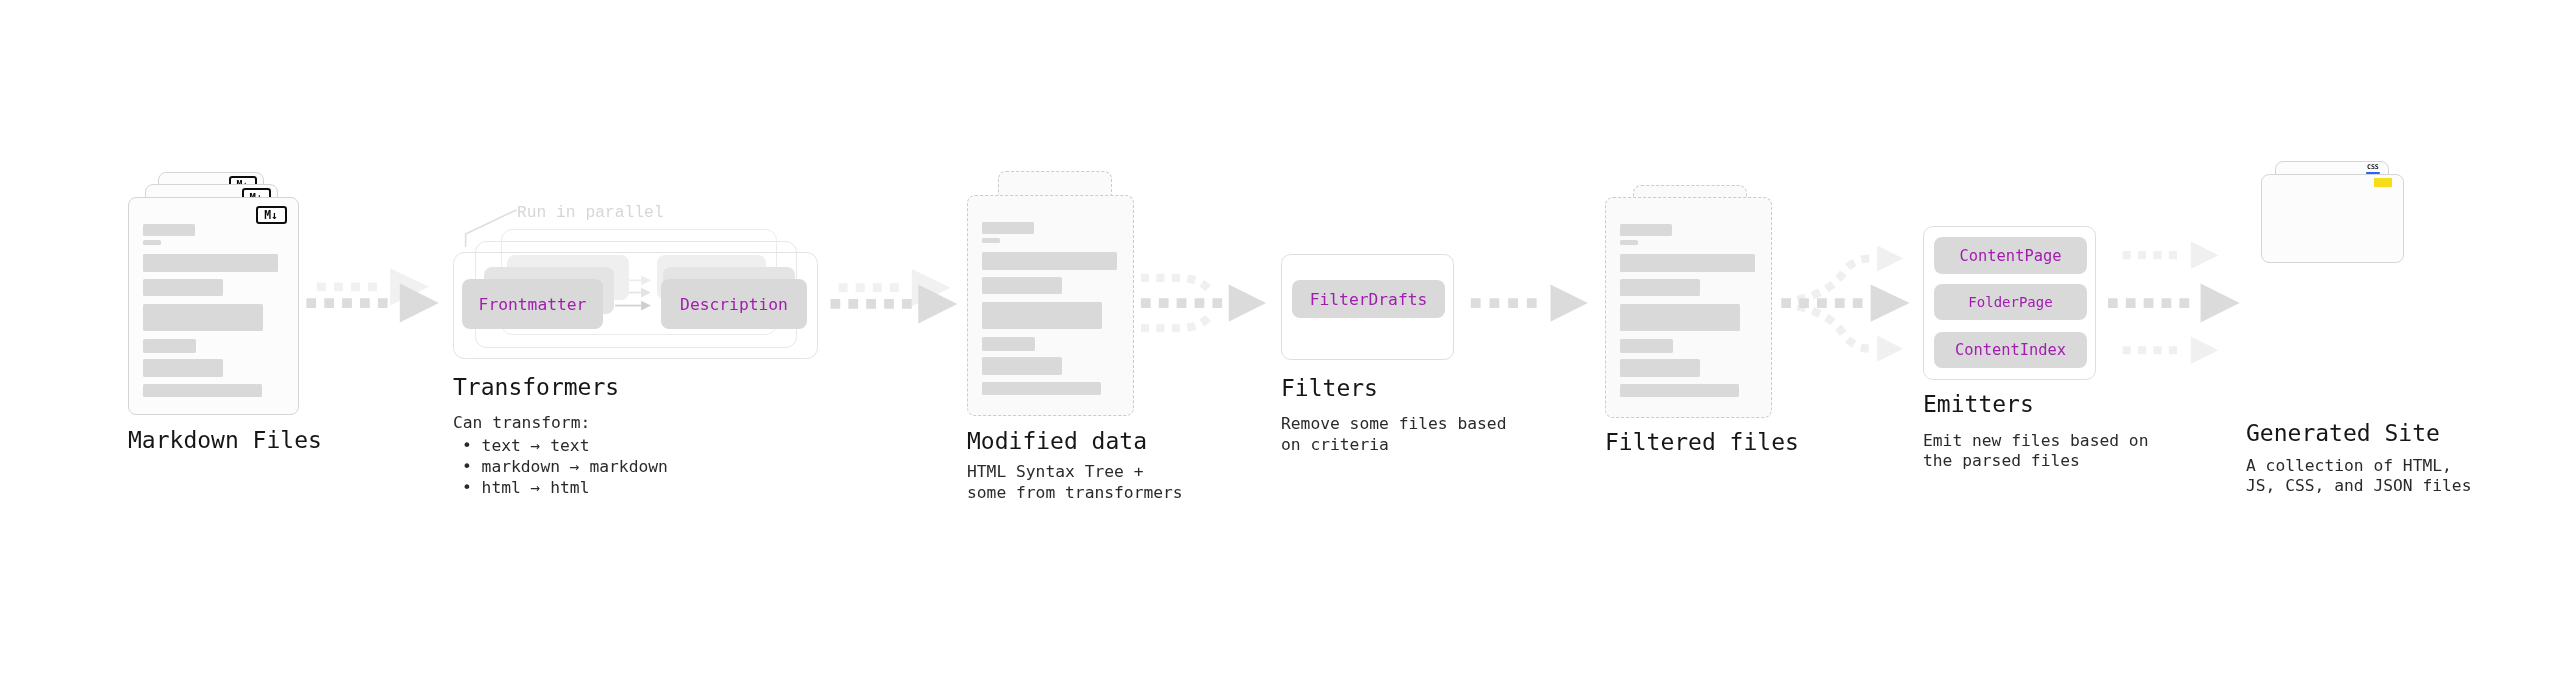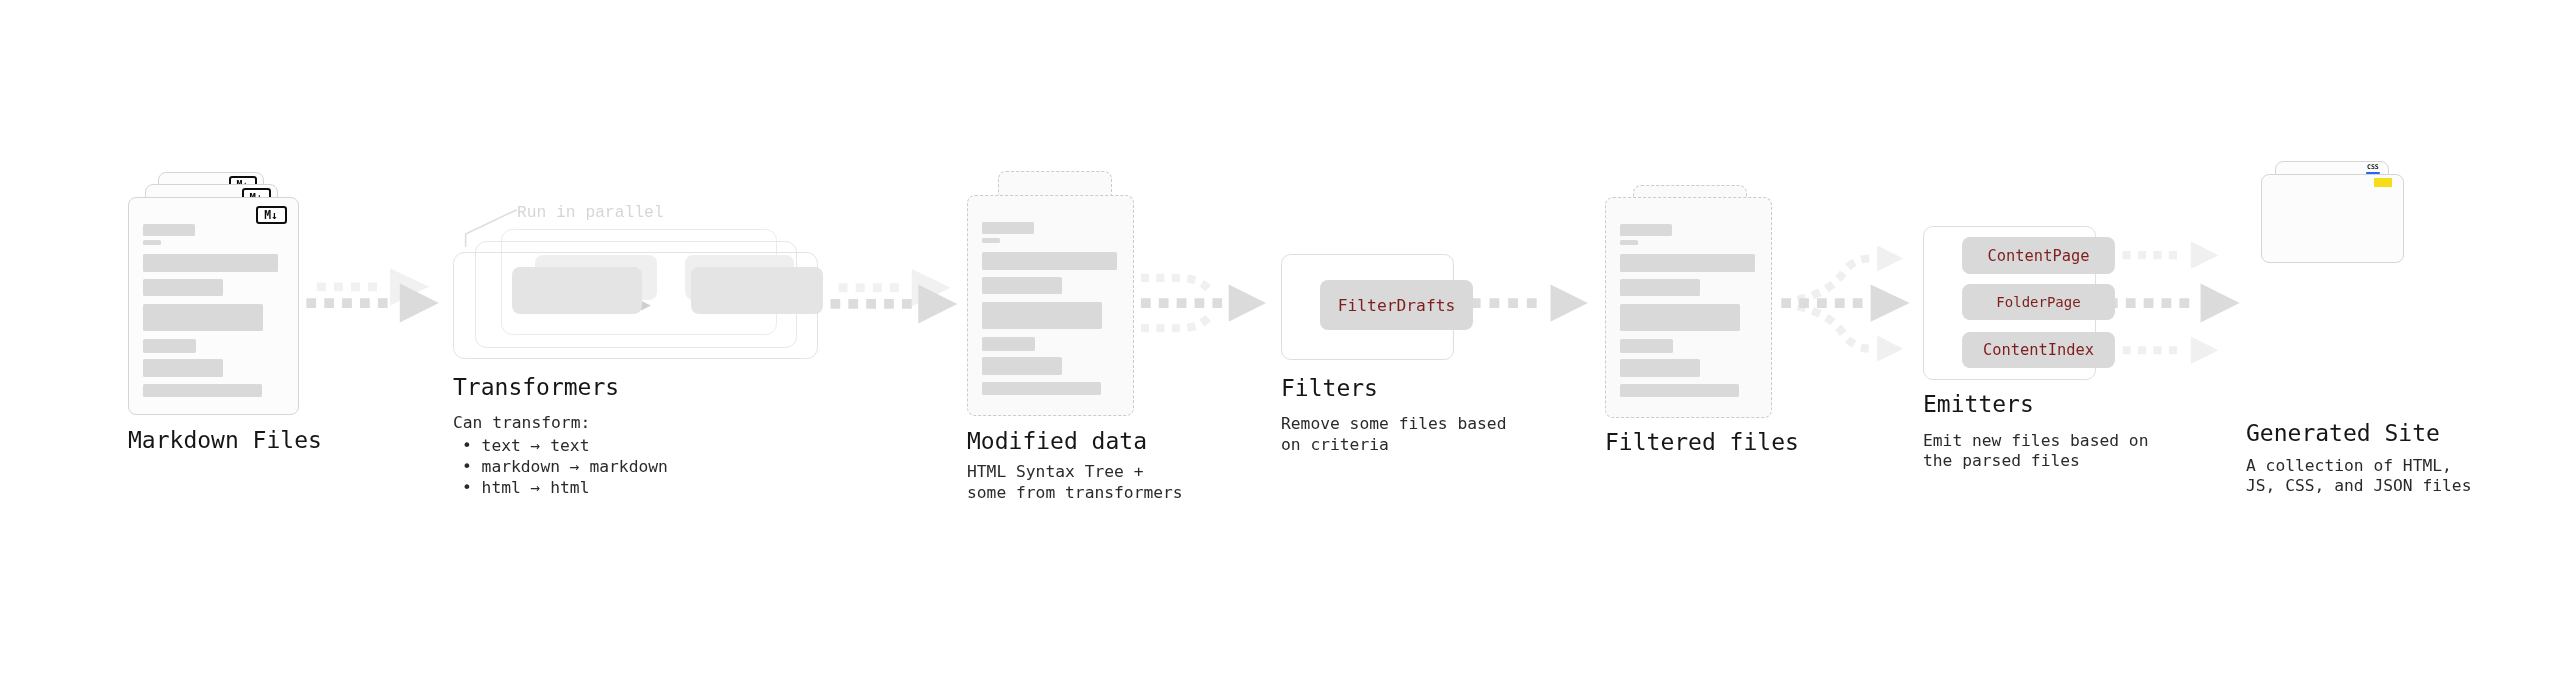--- a/index.html
+++ b/index.html
@@ -15,22 +15,22 @@
   .skeleton .bar{background:var(--bar-gray,#d9d9d9);border-radius:1.6px;}
   
   .md-badge{
     background:#ffffff;border:2px solid #0d0d0d;border-radius:3.3px;color:#0d0d0d;
     font-weight:bold;display:flex;align-items:center;justify-content:center;
   }
   
   .outline-box{background:transparent;border:1.6px solid #e3e3e3;border-radius:11.4px;}
   
   .pill{
-    background:var(--pill-gray,#d9d9d9);border-radius:8.1px;color:#7f1d1d;
-    display:flex;align-items:center;justify-content:center;font-size:16.3px;margin-left:28px;
+    background:var(--pill-gray,#d9d9d9);border-radius:8.1px;color:#a21caf;
+    display:flex;align-items:center;justify-content:center;font-size:16.3px;
   }
   .pill.ghost1{background:#e4e4e4;}
   .pill.ghost2{background:#efefef;}
   
   .plain-box{background:#ffffff;border:1.6px solid #dedede;border-radius:9.8px;}
   
   .title{font-size:23px;color:#161616;white-space:pre;}
   .desc{font-size:16.3px;color:#2a2a2a;white-space:pre;}
   .note{font-size:16.3px;color:#d6d6d6;white-space:pre;font-family:Liberation Mono, monospace;}
   
@@ -132,23 +132,25 @@
   <div class="abs title" style="left:128px;top:427px">Markdown Files</div>
 
   <div class="abs note" style="left:517px;top:203px">Run in parallel</div>
 
   <div class="abs outline-box" style="left:501px;top:229px;width:276px;height:106px;border-color:#ebebeb"></div>
   <div class="abs outline-box" style="left:475px;top:241px;width:322px;height:107px;border-color:#e7e7e7"></div>
   <div class="abs outline-box" style="left:453px;top:252px;width:365px;height:107px"></div>
 
   <div class="abs pill ghost2" style="left:507px;top:255px;width:122px;height:45px"></div>
   <div class="abs pill ghost1" style="left:484px;top:267px;width:130px;height:47px"></div>
+  <div class="abs pill" style="left:462px;top:279px;width:141px;height:50px">Frontmatter</div>
 
   <div class="abs pill ghost2" style="left:657px;top:255px;width:109px;height:45px"></div>
   <div class="abs pill ghost1" style="left:663px;top:267px;width:132px;height:47px"></div>
+  <div class="abs pill" style="left:661px;top:279px;width:146px;height:50px">Description</div>
 
   <div class="abs title" style="left:453px;top:374px">Transformers</div>
   <div class="abs desc" style="left:453px;top:413px">Can transform:</div>
   <div class="abs desc" style="left:462px;top:436px">• text → text</div>
   <div class="abs desc" style="left:462px;top:457px">• markdown → markdown</div>
   <div class="abs desc" style="left:462px;top:478px">• html → html</div>
 
   <div class="abs file-card dashed" style="left:998px;top:171px;width:114px;height:89px"></div>
   <div class="abs file-card dashed" style="left:967px;top:195px;width:167px;height:221px">
     <div class="skeleton">
@@ -160,21 +162,21 @@
         <div class="bar" style="width: 53px; height: 14px; margin-top: 8.1px;"></div>
         <div class="bar" style="width: 80px; height: 18px; margin-top: 6.5px;"></div>
         <div class="bar" style="width: 119px; height: 13px; margin-top: 6.5px;"></div>
       </div>
   </div>
   <div class="abs title" style="left:967px;top:428px">Modified data</div>
   <div class="abs desc" style="left:967px;top:462px">HTML Syntax Tree +</div>
   <div class="abs desc" style="left:967px;top:483px">some from transformers</div>
 
   <div class="abs plain-box" style="left:1281px;top:254px;width:173px;height:106px"></div>
-  <div class="abs pill" style="left:1292px;top:280px;width:153px;height:50px">FilterDrafts</div>
+  <div class="abs pill" style="left:1292px;top:280px;width:153px;height:38px">FilterDrafts</div>
   <div class="abs title" style="left:1281px;top:375px">Filters</div>
   <div class="abs desc" style="left:1281px;top:414px">Remove some files based</div>
   <div class="abs desc" style="left:1281px;top:435px">on criteria</div>
 
   <div class="abs file-card dashed" style="left:1633px;top:185px;width:114px;height:77px"></div>
   <div class="abs file-card dashed" style="left:1605px;top:197px;width:167px;height:221px">
     <div class="skeleton">
         <div class="bar" style="width: 52px; height: 12.2px; margin-top: 0px;"></div>
         <div class="bar" style="width: 18px; height: 4.9px; margin-top: 4.1px;"></div>
         <div class="bar" style="width: 135px; height: 18px; margin-top: 9px;"></div>

